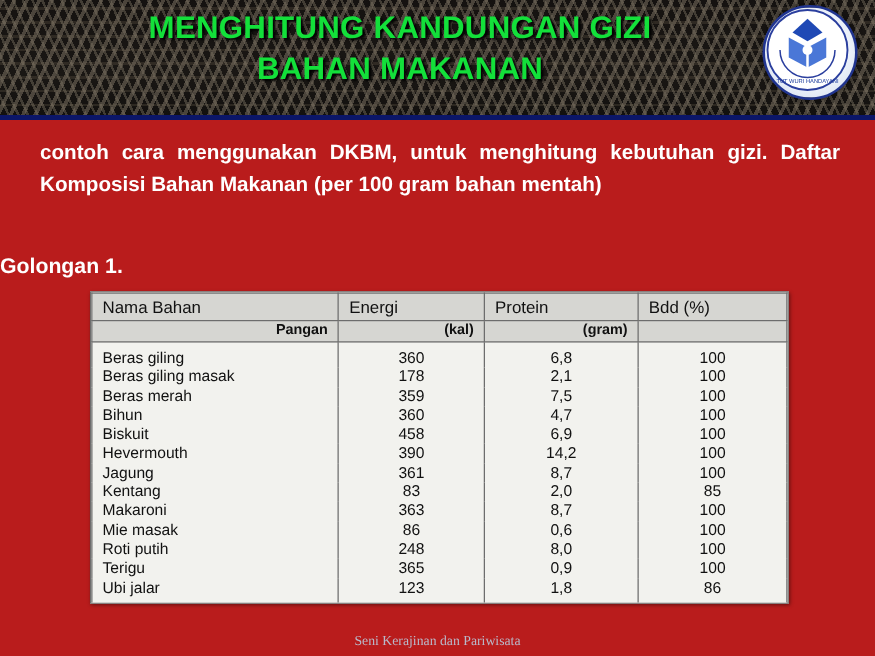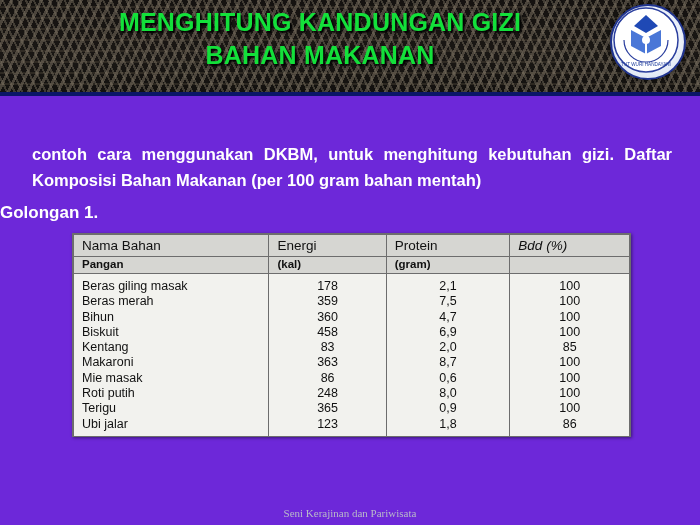--- a/index.html
+++ b/index.html
@@ -10,21 +10,21 @@
     width: 700px;
     height: 525px;
     background: #0a1a6b;
     font-family: "Liberation Sans", sans-serif;
     overflow: hidden;
   }
   .slide {
     position: relative;
     width: 700px;
     height: 525px;
-    background: #6d28d9;
+    background: #b91c1c;
     overflow: hidden;
   }
   
   .header-band {
     position: absolute;
     top: 0; left: 0;
     width: 700px;
     height: 96px;
     background:
       repeating-linear-gradient(115deg, rgba(120,110,95,0.55) 0px, rgba(120,110,95,0.55) 3px, rgba(20,18,15,0.0) 3px, rgba(20,18,15,0.0) 9px),
@@ -71,21 +71,20 @@
     position: absolute;
     top: 110px;
     left: 32px;
     width: 640px;
     color: #ffffff;
     font-size: 16.5px;
     font-weight: bold;
     line-height: 1.55;
     text-align: justify;
     text-justify: inter-word;
-    margin-top: 32px;
   }
   .subtitle {
     position: absolute;
     top: 203px;
     left: 0;
     width: 700px;
     text-align: left;
     color: #ffffff;
     font-size: 17px;
     font-weight: bold;
@@ -117,28 +116,28 @@
     font-size: 13.5px;
     font-weight: normal;
     text-align: left;
     padding: 3px 8px;
     color: #111;
   }
   table.nutrition thead tr.head-2 th {
     background: #d6d6d2;
     font-size: 11.5px;
     font-weight: bold;
-    text-align: left;
+    text-align: right;
     padding: 1px 8px 3px 8px;
     color: #111;
   }
   table.nutrition thead tr.head-1 th.c-name { width: 205px; }
   table.nutrition thead tr.head-1 th.c-energy { width: 113px; }
   table.nutrition thead tr.head-1 th.c-protein { width: 120px; }
-  table.nutrition thead tr.head-1 th.c-bdd { width: 119px; font-style: italic; }
+  table.nutrition thead tr.head-1 th.c-bdd { width: 119px; }
 
   table.nutrition tbody td {
     border-top: none;
     border-bottom: none;
     padding: 0 8px;
     line-height: 15.3px;
     height: 15.3px;
     font-size: 12.5px;
   }
   table.nutrition tbody tr:first-child td { padding-top: 5px; }
@@ -197,20 +196,26 @@
         </tr>
         <tr class="head-2">
           <th>Pangan</th>
           <th>(kal)</th>
           <th>(gram)</th>
           <th></th>
         </tr>
       </thead>
       <tbody id="table-body">
           <tr>
+            <td class="name">Beras giling</td>
+            <td class="num">360</td>
+            <td class="num">6,8</td>
+            <td class="num">100</td>
+          </tr>
+          <tr>
             <td class="name">Beras giling masak</td>
             <td class="num">178</td>
             <td class="num">2,1</td>
             <td class="num">100</td>
           </tr>
           <tr>
             <td class="name">Beras merah</td>
             <td class="num">359</td>
             <td class="num">7,5</td>
             <td class="num">100</td>
@@ -218,20 +223,32 @@
           <tr>
             <td class="name">Bihun</td>
             <td class="num">360</td>
             <td class="num">4,7</td>
             <td class="num">100</td>
           </tr>
           <tr>
             <td class="name">Biskuit</td>
             <td class="num">458</td>
             <td class="num">6,9</td>
+            <td class="num">100</td>
+          </tr>
+          <tr>
+            <td class="name">Hevermouth</td>
+            <td class="num">390</td>
+            <td class="num">14,2</td>
+            <td class="num">100</td>
+          </tr>
+          <tr>
+            <td class="name">Jagung</td>
+            <td class="num">361</td>
+            <td class="num">8,7</td>
             <td class="num">100</td>
           </tr>
           <tr>
             <td class="name">Kentang</td>
             <td class="num">83</td>
             <td class="num">2,0</td>
             <td class="num">85</td>
           </tr>
           <tr>
             <td class="name">Makaroni</td>

